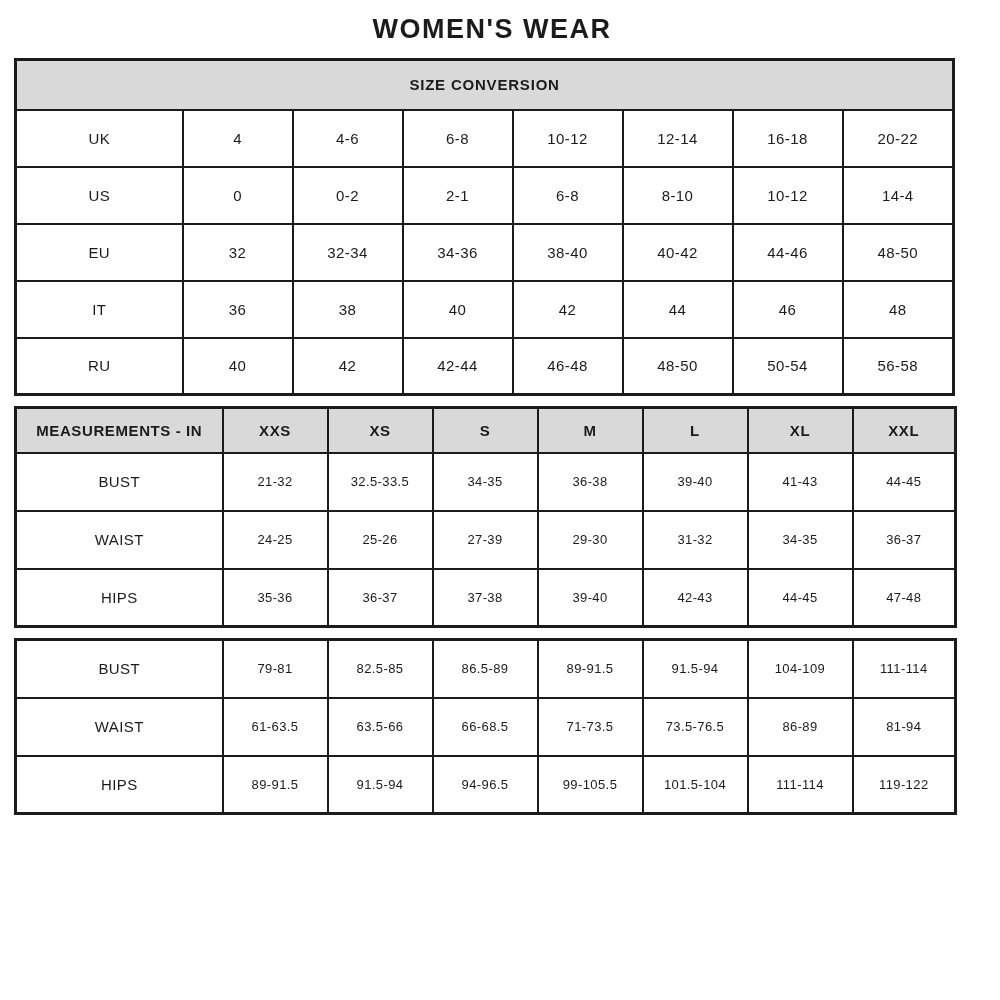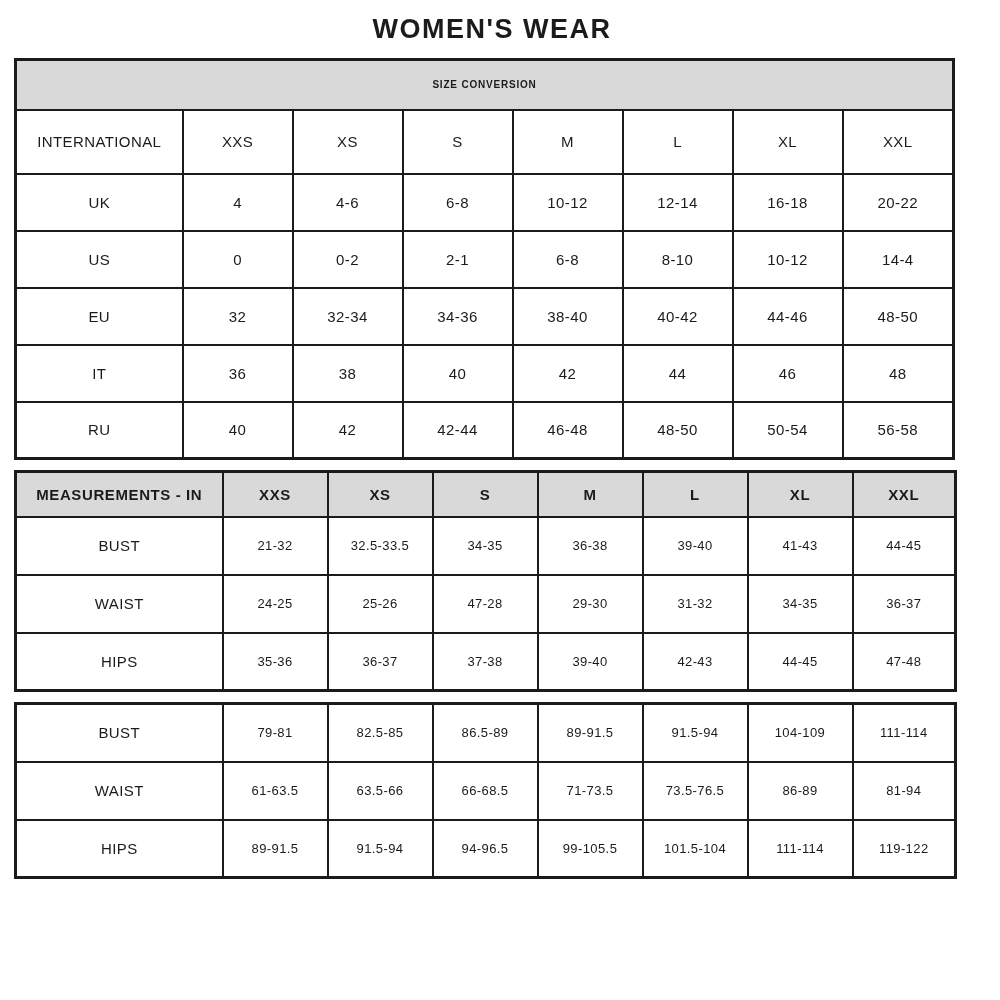--- a/index.html
+++ b/index.html
@@ -33,21 +33,21 @@
     vertical-align: middle;
     letter-spacing: 0.4px;
     overflow: hidden;
     white-space: nowrap;
   }
   
   .t-size td { font-size: 15px; height: 57px; }
   .t-size .banner-row td {
     background: #d9d9d9;
     font-weight: 700;
-    font-size: 10px;
+    font-size: 15px;
     letter-spacing: 0.8px;
     height: 50px;
   }
   .t-size tr.header-row td { height: 64px; font-size: 15px; }
   
   .t-meas td { font-size: 13px; height: 58px; }
   .t-meas tr.header-row td {
     background: #d9d9d9;
     font-weight: 700;
     font-size: 15px;
@@ -72,30 +72,20 @@
         <col style="width:110px">
       <col style="width:110px">
         <col style="width:110px">
         <col style="width:110px">
       <col style="width:111px">
     </colgroup>
     <tbody>
       <tr class="banner-row">
         <td colspan="8">SIZE CONVERSION</td>
       </tr>
-    <tr class="header-row">
-          <td class="row-label">INTERNATIONAL</td>
-          <td>XXS</td>
-          <td>XS</td>
-          <td>S</td>
-          <td>M</td>
-          <td>L</td>
-          <td>XL</td>
-          <td>XXL</td>
-        </tr>
         <tr>
           <td class="row-label">UK</td>
           <td>4</td>
           <td>4-6</td>
           <td>6-8</td>
           <td>10-12</td>
           <td>12-14</td>
           <td>16-18</td>
           <td>20-22</td>
         </tr>
@@ -171,21 +161,21 @@
           <td>34-35</td>
           <td>36-38</td>
           <td>39-40</td>
           <td>41-43</td>
           <td>44-45</td>
         </tr>
         <tr>
           <td class="row-label">WAIST</td>
           <td>24-25</td>
           <td>25-26</td>
-          <td>47-28</td>
+          <td>27-39</td>
           <td>29-30</td>
           <td>31-32</td>
           <td>34-35</td>
           <td>36-37</td>
         </tr>
         <tr>
           <td class="row-label">HIPS</td>
           <td>35-36</td>
           <td>36-37</td>
           <td>37-38</td>

